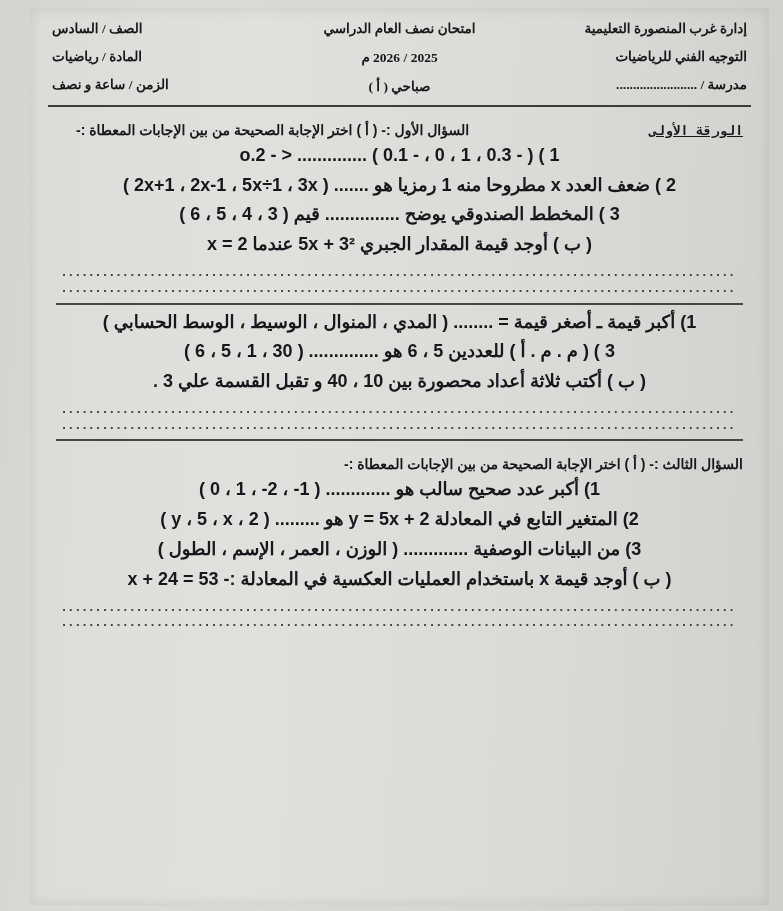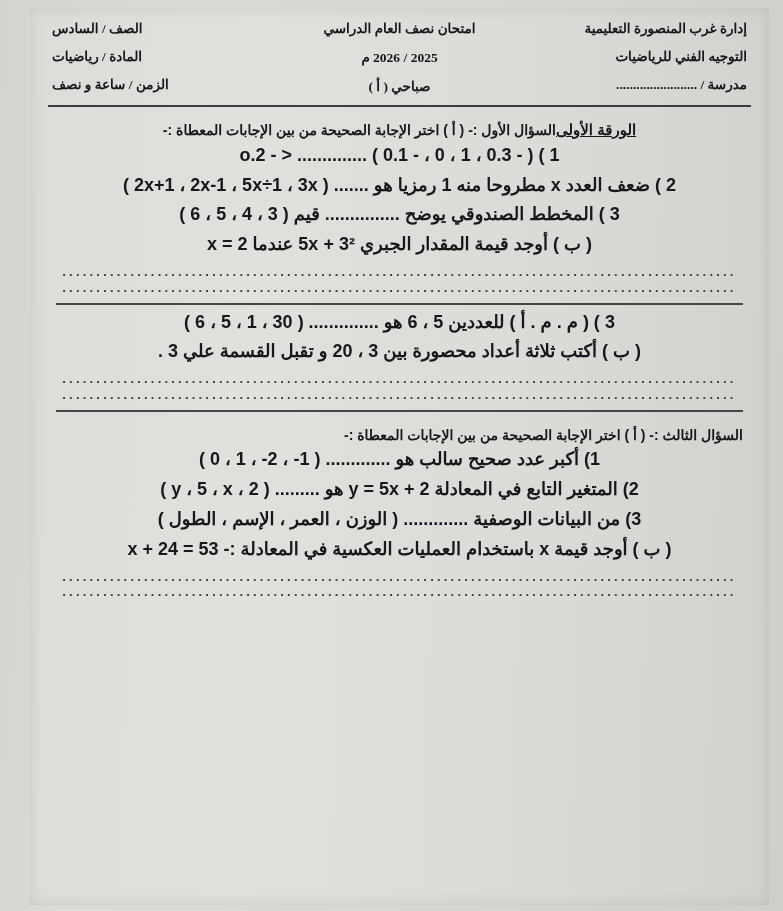--- a/index.html
+++ b/index.html
@@ -88,27 +88,29 @@
     letter-spacing: 3.2px;
     text-align: center;
     margin: 2px 0 0 0;
     overflow: hidden;
     white-space: nowrap;
     direction: ltr;
   }
   .first-paper {
     float: left;
     text-decoration: underline;
-    font-size: 15px;
+    font-size: 13px;
+    font-family: Liberation Mono, monospace;
   }
   .qtitle-row {
     display: flex;
     flex-direction: row-reverse;
-    justify-content: center;
+    justify-content: space-between;
     align-items: baseline;
+    margin-left: 20px;
   }
   .sep-wrap { padding: 0 8px; }
 </style>
 </head>
 <body>
 
 <div class="page">
   <div class="sheet">
 
     <div class="header">
@@ -142,22 +144,23 @@
       <div class="line">( ب )  أوجد قيمة المقدار الجبري  3² + 5x     عندما    x = 2</div>
       <div class="dotrow">...................................................................................................</div>
       <div class="dotrow">...................................................................................................</div>
     </div>
 
     <div class="sep-wrap">
       <hr class="rule thin">
     </div>
 
     <div class="section">
+      <div class="line">1) أكبر قيمة ـ أصغر قيمة  =  ........ ( المدي ، المنوال ، الوسيط ، الوسط الحسابي )</div>
       <div class="line">3 ) ( م . م . أ ) للعددين 5 ، 6 هو .............. ( 30  ،  1  ،  5  ،  6 )</div>
-      <div class="line">( ب )  أكتب ثلاثة أعداد محصورة بين 3 ، 20 و تقبل القسمة علي  3  .</div>
+      <div class="line">( ب )  أكتب ثلاثة أعداد محصورة بين 10 ، 40 و تقبل القسمة علي  3  .</div>
       <div class="dotrow">...................................................................................................</div>
       <div class="dotrow">...................................................................................................</div>
     </div>
 
     <div class="sep-wrap">
       <hr class="rule thin">
     </div>
 
     <div class="section">
       <div class="qtitle">السؤال الثالث :-  ( أ )  اختر الإجابة الصحيحة من بين الإجابات المعطاة :-</div>

